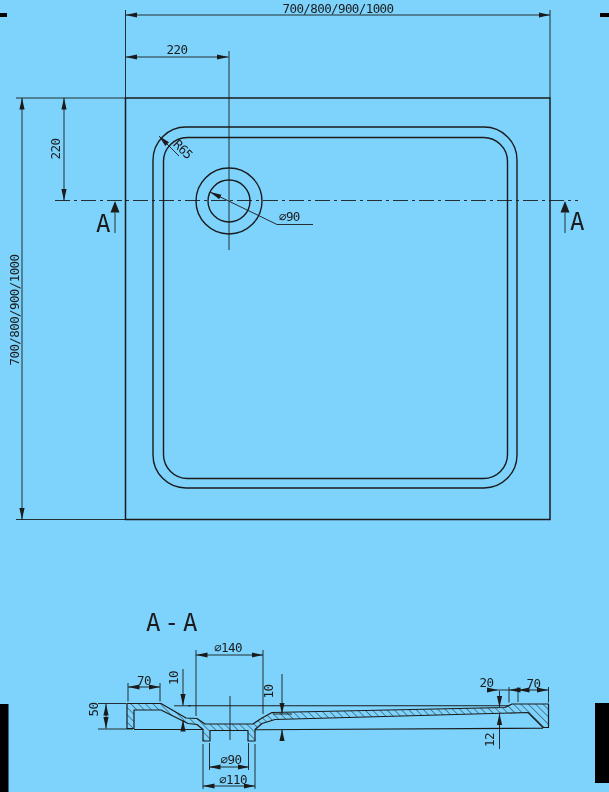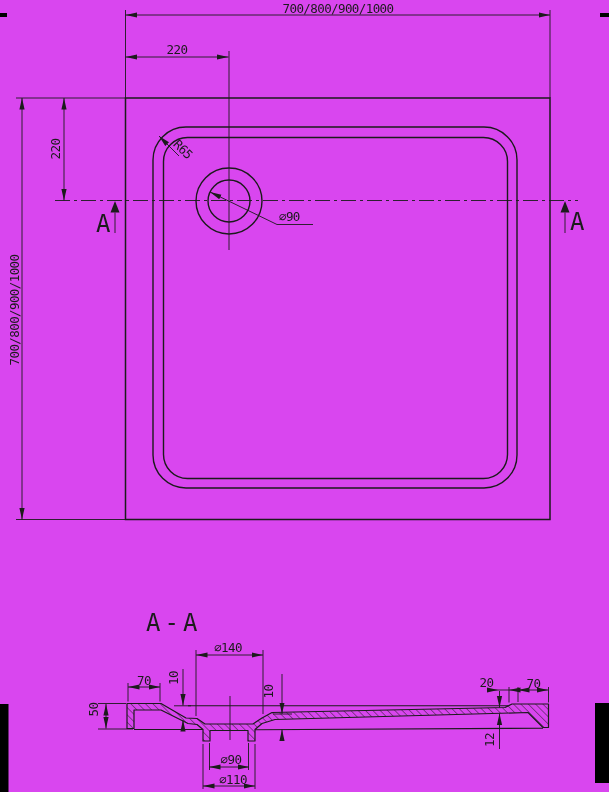--- a/index.html
+++ b/index.html
@@ -1,16 +1,16 @@
 <!DOCTYPE html>
 <html><head>
 <meta charset="utf-8">
 <style>
   html,body{margin:0;padding:0;background:#ffffff;}
-  .page{position:relative;width:609px;height:792px;background:#d946ef;overflow:hidden;}
+  .page{position:relative;width:609px;height:792px;background:#7dd3fc;overflow:hidden;}
   svg{position:absolute;left:0;top:0;}
   .obj{stroke:#1b1b1b;stroke-width:1.5;fill:none;}
   .obj2{stroke:#1b1b1b;stroke-width:1.4;fill:none;}
   .thin{stroke:#1b1b1b;stroke-width:0.9;fill:none;}
   .sect{stroke:#1b1b1b;stroke-width:1.2;fill:url(#hatch);stroke-linejoin:round;}
   .edge{stroke:#1b1b1b;stroke-width:1.05;fill:none;}
   .cl{stroke:#1b1b1b;stroke-width:0.9;fill:none;stroke-dasharray:15 4 3 4;}
   .dimtext{font-family:"DejaVu Sans Mono","DejaVu Sans",monospace;font-size:12.5px;
            letter-spacing:-0.6px;fill:#1b1b1b;}
   .bigtext{font-family:"DejaVu Sans Mono","DejaVu Sans",monospace;font-size:24px;

